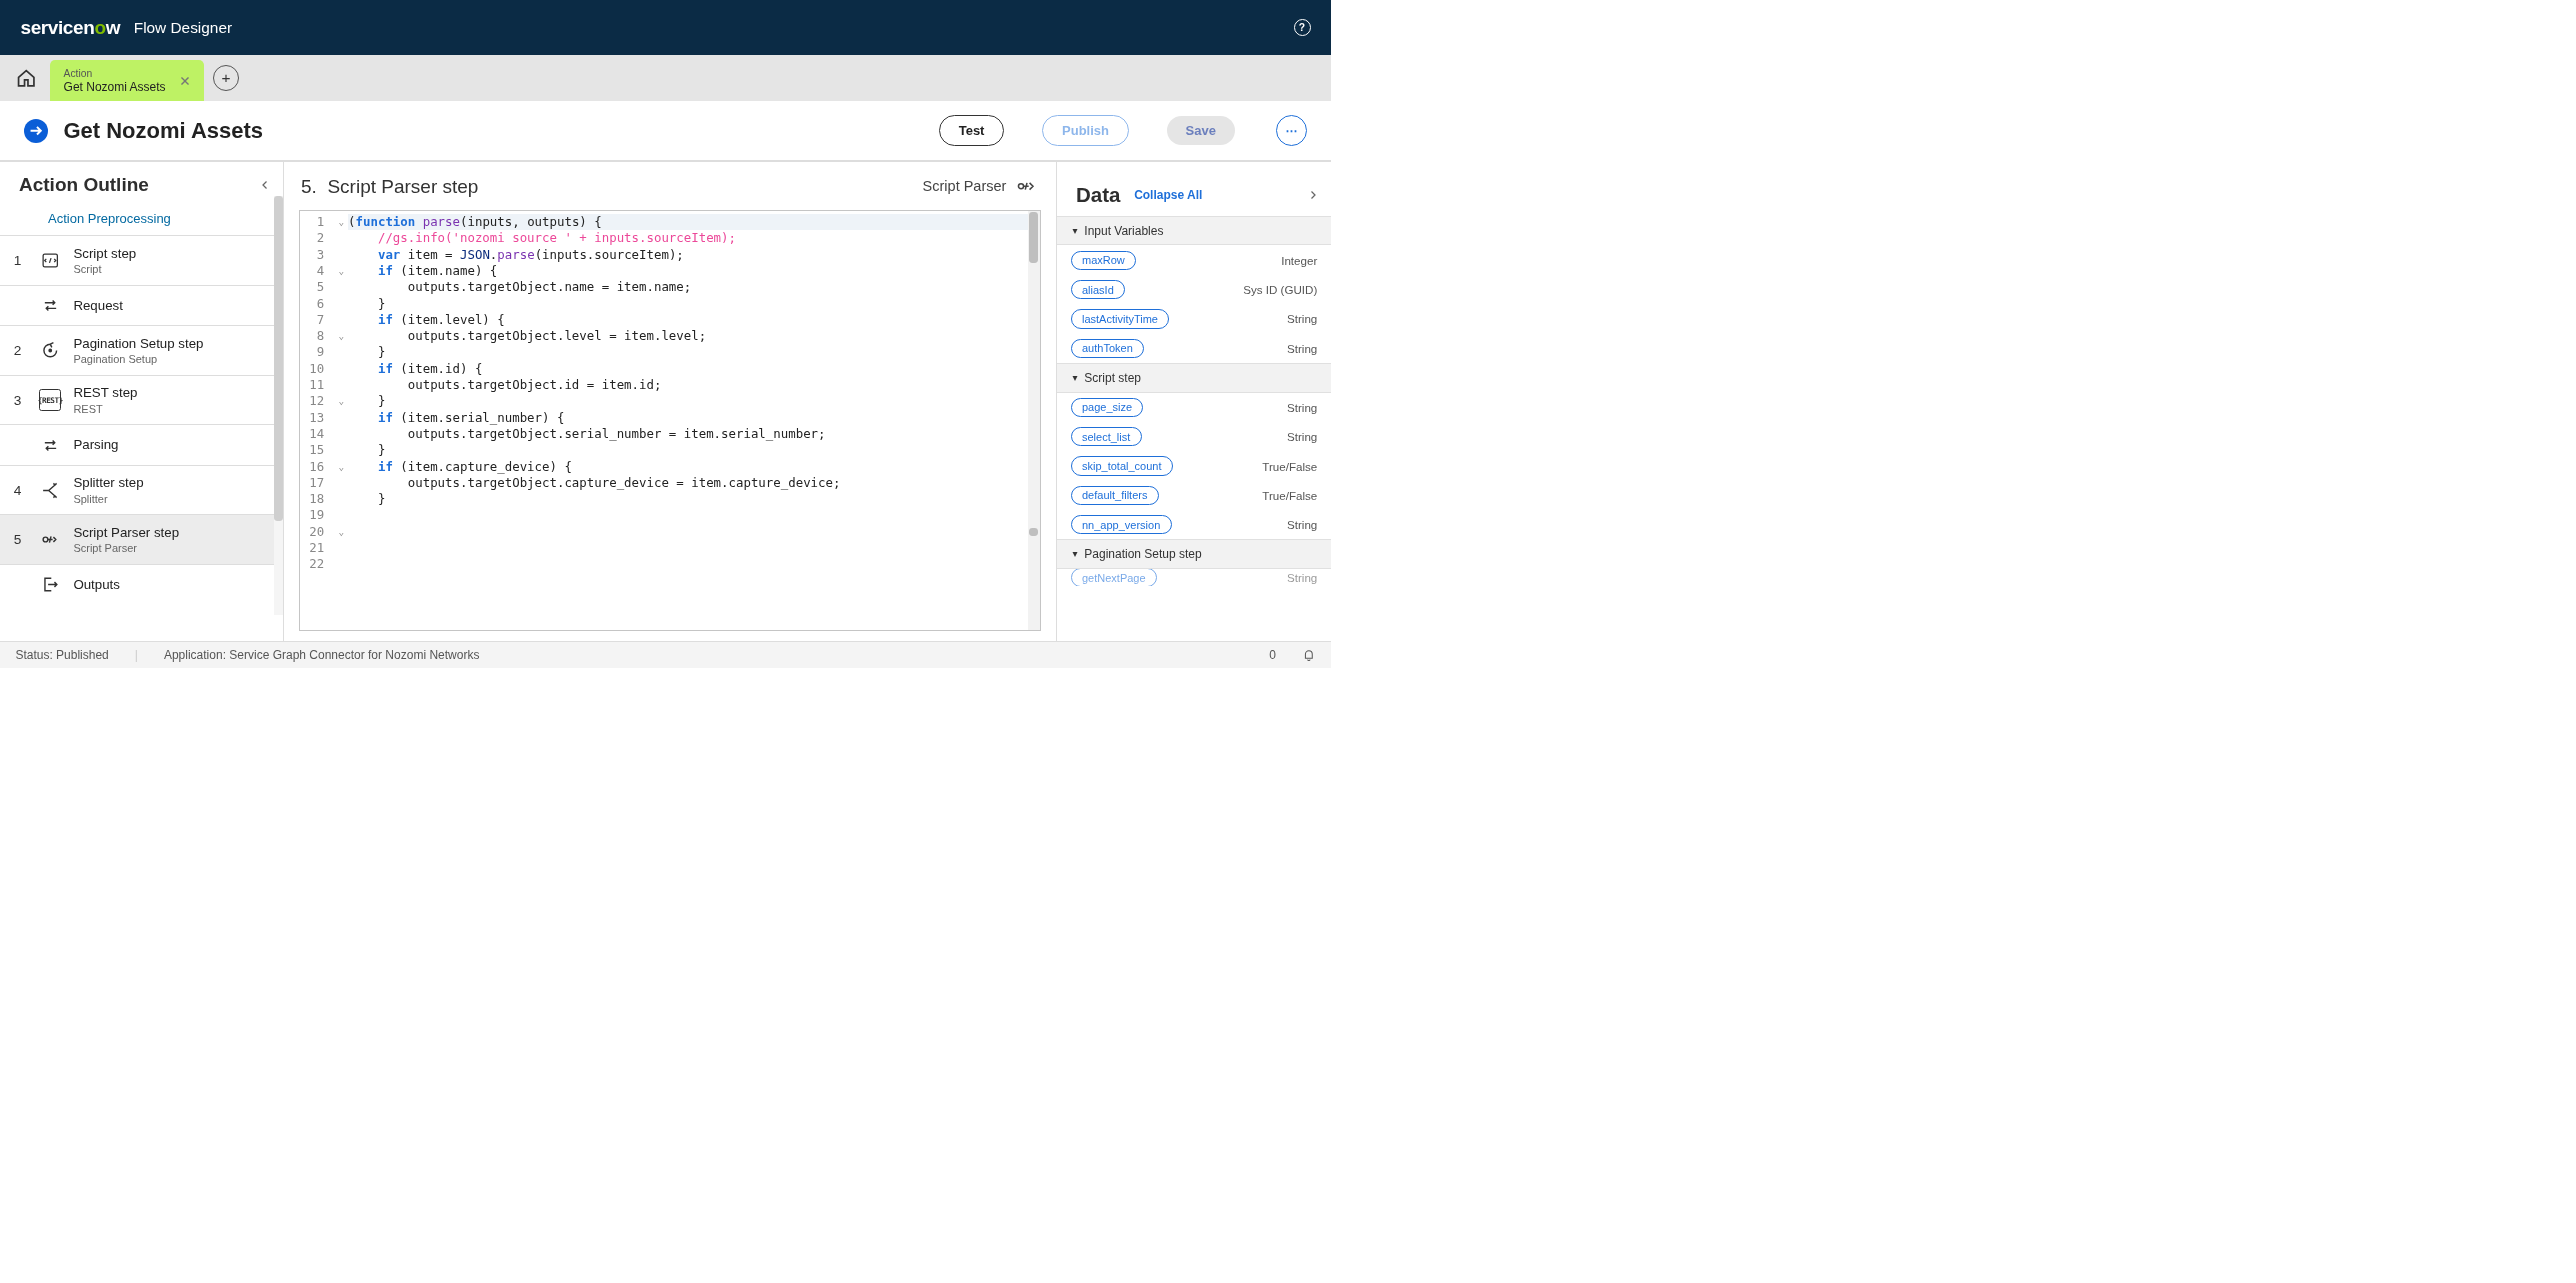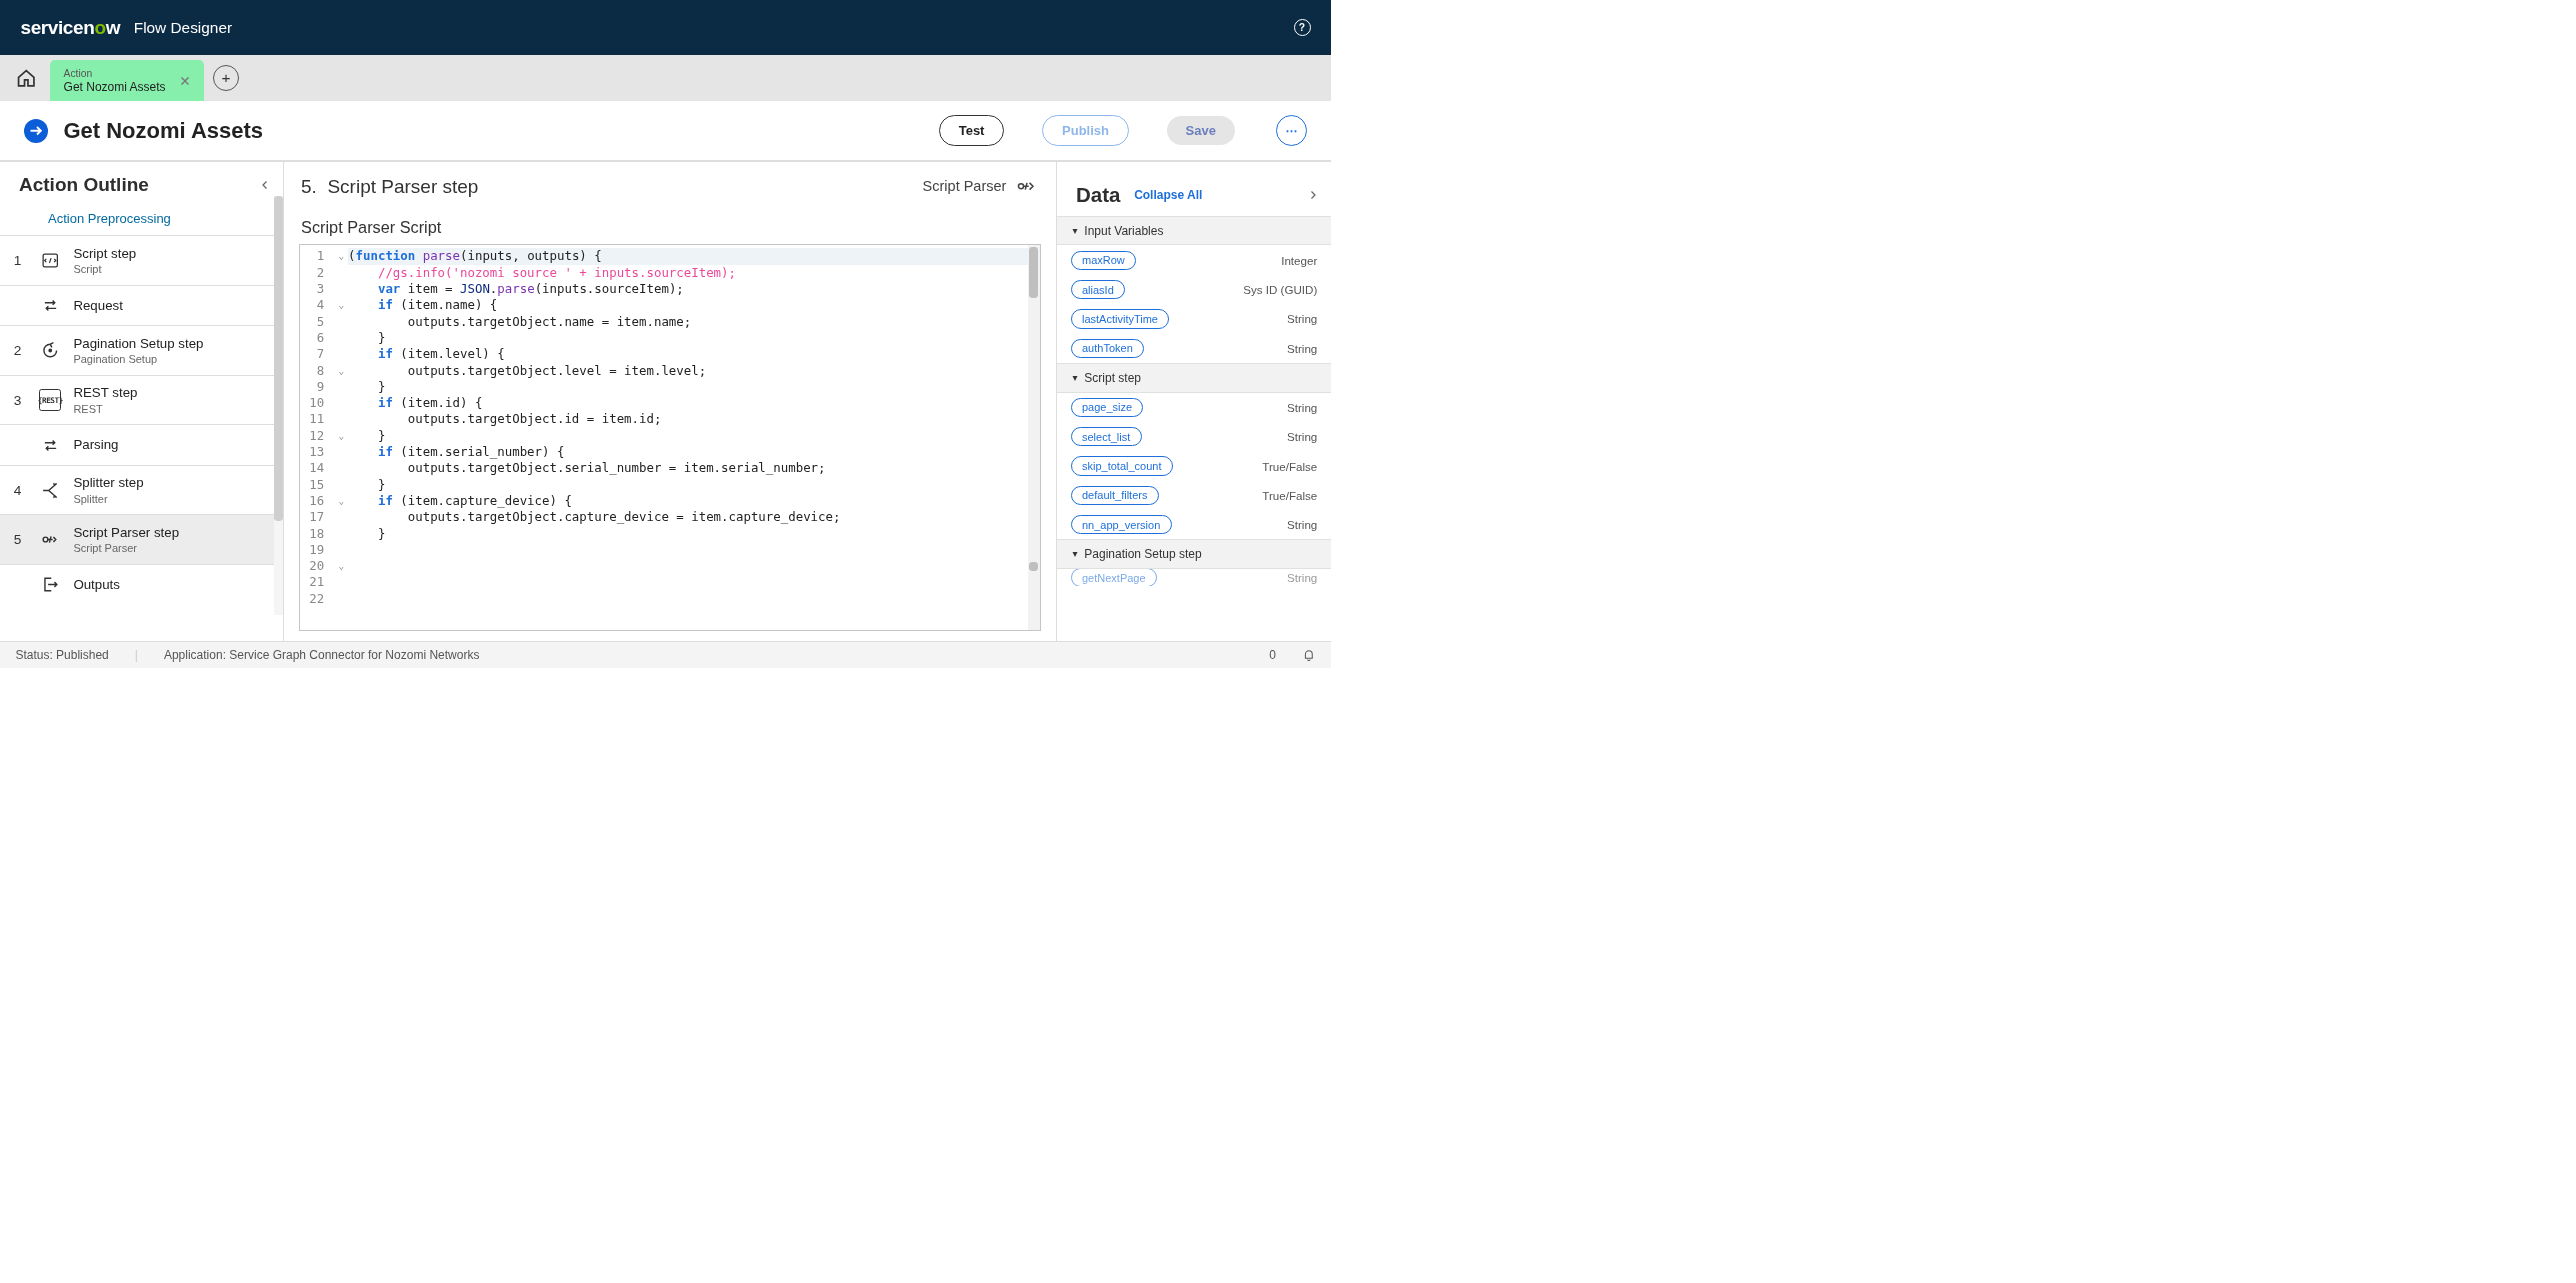--- a/index.html
+++ b/index.html
@@ -39,21 +39,21 @@
   height: 46px;
   display: flex;
   align-items: center;
   padding: 0 10.3px;
   gap: 8.6px;
 }
 .home-btn {
   width: 31px;height:31px;display:flex;align-items:center;justify-content:center;color:#333;
 }
 .tab {
-  background: #86efac;
+  background: #bef264;
   border-radius: 5.1px 5.1px 0 0;
   padding: 6.8px 13.7px 5.1px 13.7px;
   display: flex;
   align-items: center;
   gap: 13.7px;
   height: 41px;
   margin-top: 5.1px;
 }
 .tab .tab-text { display:flex;flex-direction:column;line-height:1.2; }
 .tab .tab-type { font-size: 10.3px; color: #555; }
@@ -348,21 +348,20 @@
         <span>Script Parser</span>
         <span>
           <svg width="24" height="20.5" viewBox="0 0 24 24" fill="none" stroke="currentColor" stroke-width="1.8">
               <circle cx="5" cy="12" r="3"></circle>
               <path d="M8 12 H14 M12 8 L10 16 M15 8 L19 12 L15 16"></path>
             </svg>
         </span>
       </span>
     </div>
     <div class="editor-body-wrap">
-      <div class="script-label">Script Parser Script</div>
       <div class="code-box">
         <div class="gutter" id="gutter">
             <div class="ln">1</div>
             <div class="ln">2</div>
             <div class="ln">3</div>
             <div class="ln">4</div>
             <div class="ln">5</div>
             <div class="ln">6</div>
             <div class="ln">7</div>
             <div class="ln">8</div>

